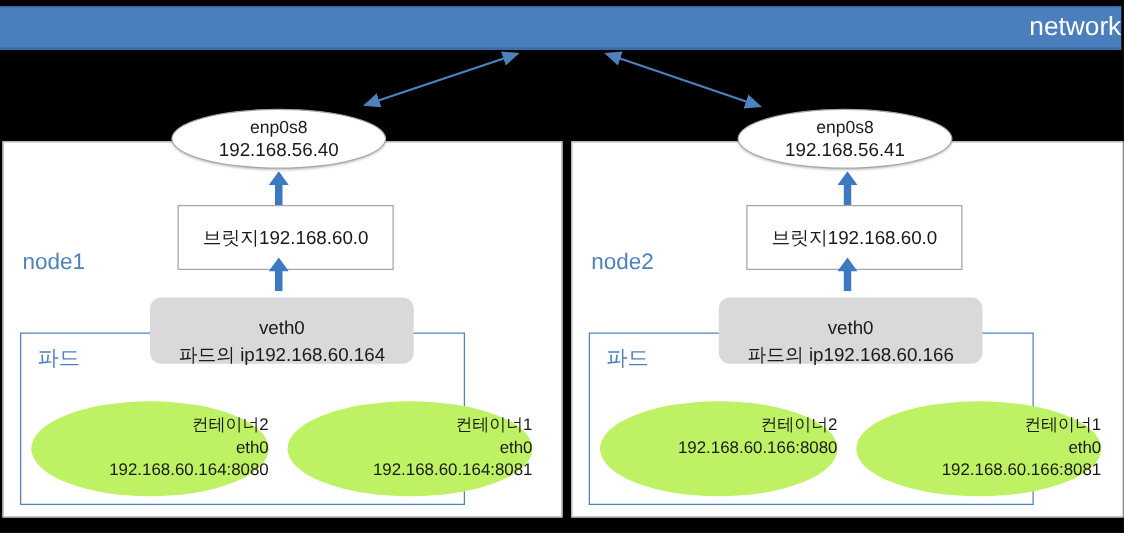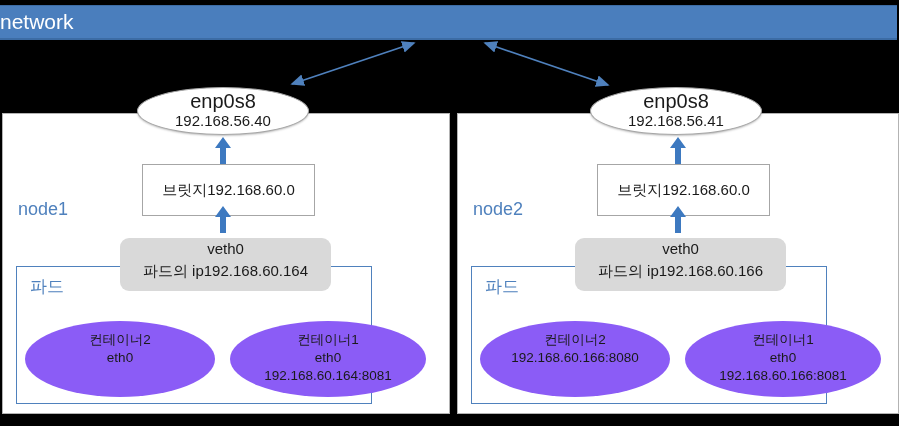--- a/index.html
+++ b/index.html
@@ -5,21 +5,21 @@
   html,body{margin:0;padding:0;background:#222;}
   .canvas{
     position:relative;width:899px;height:426px;background:#000000;
     font-family:"Liberation Sans","DejaVu Sans",sans-serif;color:#1a1a1a;
     overflow:hidden;
   }
   
   .network-bar{
     position:absolute;left:0;top:5px;width:897px;height:32px;
     background:#4a7ebd;border-bottom:2px solid #3c6ca5;border-top:1px solid #3c6ca5;
-    display:flex;align-items:center;justify-content:flex-start;
+    display:flex;align-items:center;justify-content:flex-end;
     color:#ffffff;font-size:21px;
   }
   .conn-svg{position:absolute;left:0;top:0;width:899px;height:426px;pointer-events:none;}
   
   .node-box{
     position:absolute;top:113px;height:299px;background:#ffffff;
     border:1px solid #b3b3b3;
   }
   .node-box.n1{left:2px;width:446px;}
   .node-box.n2{left:457px;width:440px;}
@@ -28,48 +28,48 @@
   }
   
   .nic-ellipse{
     position:absolute;top:-27px;width:172px;height:48px;background:#ffffff;
     border:1px solid #a6a6a6;border-radius:50%;z-index:5;
     text-align:center;padding-top:3px;box-sizing:border-box;
     box-shadow:0 1px 2px rgba(0,0,0,0.25);
   }
   .n1 .nic-ellipse{left:134px;}
   .n2 .nic-ellipse{left:132px;}
-  .nic-name{font-size:20px;line-height:20px;}
+  .nic-name{font-size:14px;line-height:20px;}
   .nic-ip{font-size:15px;line-height:20px;text-align:center;}
   
   .up-arrow{position:absolute;left:212px;width:16px;height:27px;z-index:4;}
   .up-arrow.a1{top:23px;}
   .up-arrow.a2{top:92px;}
   
   .bridge-box{
     position:absolute;left:139px;top:50px;width:173px;height:52px;
     background:#ffffff;border:1px solid #a6a6a6;box-sizing:border-box;
     display:flex;align-items:center;justify-content:center;font-size:15px;
   }
   
   .veth-box{
     position:absolute;left:117px;top:124px;width:211px;height:53px;
     background:#d9d9d9;border-radius:9px;z-index:3;
-    text-align:center;padding-top:0;box-sizing:border-box;
+    text-align:center;padding-top:14px;box-sizing:border-box;
   }
   .veth-line{font-size:15px;line-height:22px;}
   
   .pod-box{
     position:absolute;left:13px;top:152px;width:356px;height:138px;
     border:1.5px solid #4f81bd;box-sizing:border-box;background:#ffffff;z-index:2;
   }
   .pod-label{position:absolute;left:13px;top:8px;font-size:17px;color:#4f81bd;}
   .container-ellipse{
-    position:absolute;top:54px;height:76px;background:#8b5cf6;border-radius:50%;
-    text-align:center;padding-top:10px;box-sizing:border-box;
+    position:absolute;top:54px;height:76px;background:#bef264;border-radius:50%;
+    text-align:right;padding-top:10px;box-sizing:border-box;
   }
   .container-ellipse.c1{left:8px;width:190px;}
   .container-ellipse.c2{left:213px;width:196px;}
   .ce-line{font-size:13.5px;line-height:18px;white-space:nowrap;}
 </style>
 </head>
 <body>
 
 <div class="canvas">
 
@@ -110,20 +110,21 @@
       <div class="veth-line">veth0</div>
       <div class="veth-line">파드의 ip192.168.60.164</div>
     </div>
 
     <div class="pod-box">
       <div class="pod-label">파드</div>
 
       <div class="container-ellipse c1">
         <div class="ce-line">컨테이너2</div>
         <div class="ce-line">eth0</div>
+        <div class="ce-line">192.168.60.164:8080</div>
       </div>
 
       <div class="container-ellipse c2">
         <div class="ce-line">컨테이너1</div>
         <div class="ce-line">eth0</div>
         <div class="ce-line">192.168.60.164:8081</div>
       </div>
     </div>
   </div>
 

